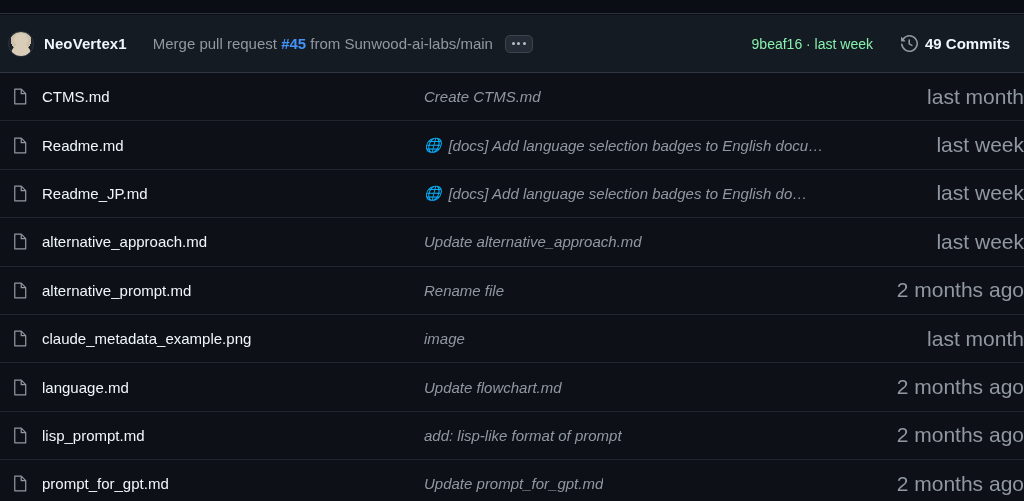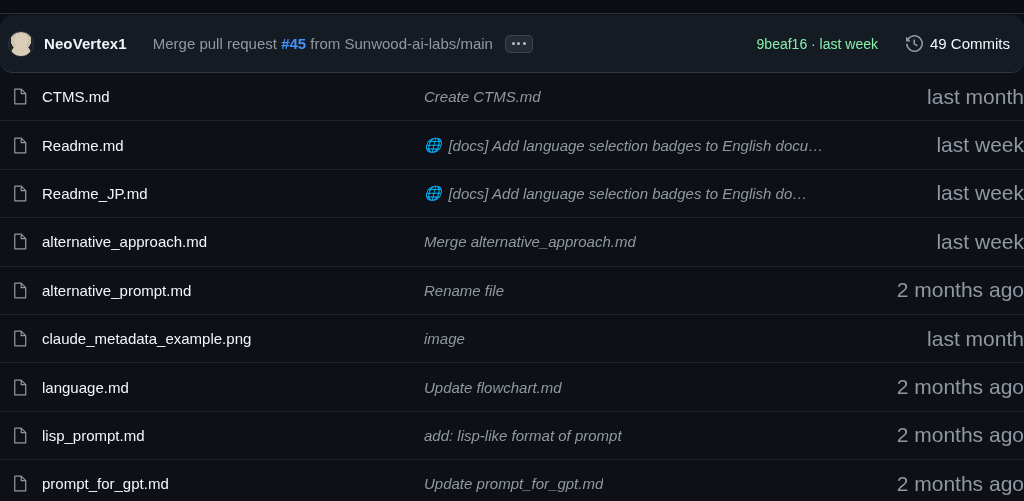--- a/index.html
+++ b/index.html
@@ -34,21 +34,20 @@
   .commit-header {
     position: absolute;
     top: 15px; left: 0;
     width: 1024px;
     height: 58px;
     background: #151b23;
     border-bottom: 1px solid #2f3742;
     display: flex;
     align-items: center;
     padding: 0 14px 0 8px;
-    border-radius: 13px;
   }
 
   .avatar {
     width: 26px;
     height: 26px;
     border-radius: 50%;
     background: radial-gradient(circle at 50% 34%, #d9cdb8 0 34%, #cfc2aa 34% 52%, #1b2029 52% 100%);
     border: 1px solid #2b3240;
     flex: 0 0 auto;
     position: relative;
@@ -118,21 +117,21 @@
   .commit-ref {
     font-size: 14px;
     color: #86efac;
   }
   .commits-count {
     display: flex;
     align-items: center;
     gap: 7px;
     margin-left: 28px;
     font-size: 15px;
-    font-weight: 400;
+    font-weight: 700;
     color: #f0f6fc;
     cursor: pointer;
   }
   .history-icon { display: block; }
 
   
   .file-table {
     position: absolute;
     top: 73px; left: 0;
     width: 1024px;
@@ -276,21 +275,21 @@
       </div>
       <div class="file-row">
         <div class="cell-name">
           <svg class="file-icon" width="17" height="19" viewBox="0 0 16 16">
             <path fill="none" stroke="#9198a1" stroke-width="1.15" stroke-linejoin="round" d="M2.6 1.1h6.1l4.2 4.2v9.6H2.6z"></path>
             <path fill="none" stroke="#9198a1" stroke-width="1.15" stroke-linejoin="round" d="M8.7 1.1v4.2h4.2"></path>
           </svg>
           <span class="file-name">alternative_approach.md</span>
         </div>
         <div class="cell-message">
-          <span class="msg-text">Merge alternative_approach.md</span>
+          <span class="msg-text">Update alternative_approach.md</span>
         </div>
         <div class="cell-time">last week</div>
       </div>
       <div class="file-row">
         <div class="cell-name">
           <svg class="file-icon" width="17" height="19" viewBox="0 0 16 16">
             <path fill="none" stroke="#9198a1" stroke-width="1.15" stroke-linejoin="round" d="M2.6 1.1h6.1l4.2 4.2v9.6H2.6z"></path>
             <path fill="none" stroke="#9198a1" stroke-width="1.15" stroke-linejoin="round" d="M8.7 1.1v4.2h4.2"></path>
           </svg>
           <span class="file-name">alternative_prompt.md</span>

